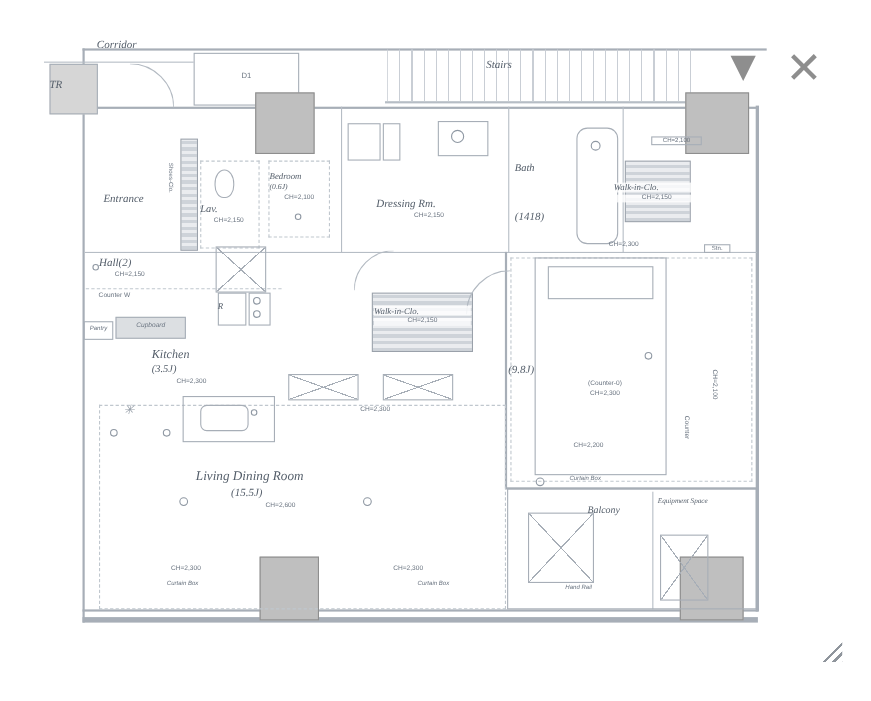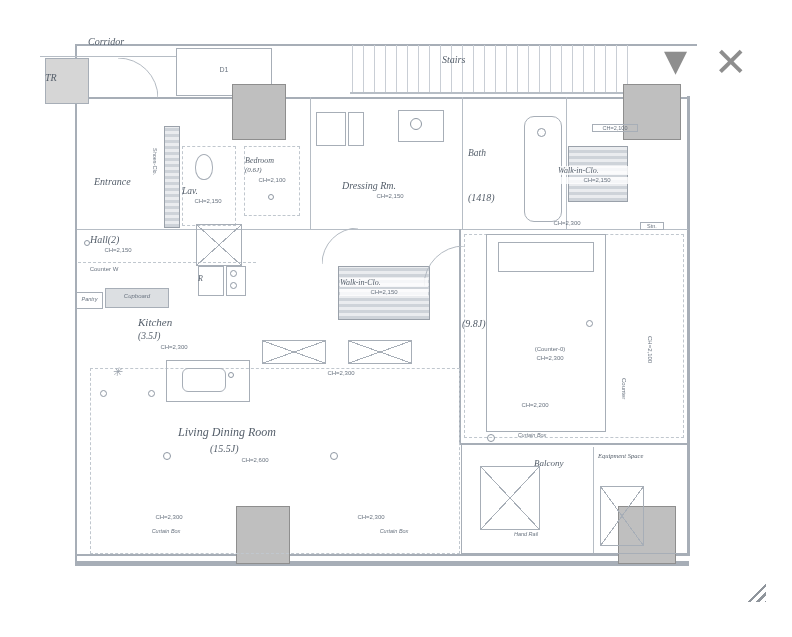--- a/index.html
+++ b/index.html
@@ -148,21 +148,21 @@
   <div class="tiny chip" style="left:558px;top:177px;width:78px;font-size:6px;">CH=2,150</div>
   <div class="tiny" style="left:592px;top:124px;width:46px;font-size:5.5px;border:1px solid #a7aeb7;">CH=2,100</div>
 
   <div class="roomname chip" style="left:340px;top:278px;width:88px;font-size:8px;">Walk-in-Clo.</div>
   <div class="tiny chip" style="left:340px;top:289px;width:88px;font-size:6px;">CH=2,150</div>
 
   <div class="roomname" style="left:138px;top:316px;width:72px;font-size:11px;">Kitchen</div>
   <div class="roomname" style="left:138px;top:331px;width:72px;font-size:9.5px;">(3.5J)</div>
   <div class="tiny" style="left:138px;top:344px;width:72px;font-size:6px;">CH=2,300</div>
 
-  <div class="roomname" style="left:462px;top:318px;width:176px;font-size:10px;">(9.8J)</div>
+  <div class="roomname" style="left:462px;top:331px;width:176px;font-size:10px;">(9.8J)</div>
   <div class="tiny" style="left:462px;top:346px;width:176px;font-size:6px;">(Counter-0)</div>
   <div class="tiny" style="left:462px;top:355px;width:176px;font-size:6px;">CH=2,300</div>
 
   <div class="roomname" style="left:178px;top:426px;width:156px;font-size:12px;">Living Dining Room</div>
   <div class="roomname" style="left:210px;top:443px;width:90px;font-size:10px;">(15.5J)</div>
   <div class="tiny" style="left:214px;top:457px;width:82px;font-size:6px;">CH=2,600</div>
 
   <div class="roomname" style="left:534px;top:458px;width:60px;font-size:9px;font-family:Liberation Serif, serif;">Balcony</div>
   <div class="roomname" style="left:598px;top:452px;width:50px;font-size:6.5px;">Equipment Space</div>
 

